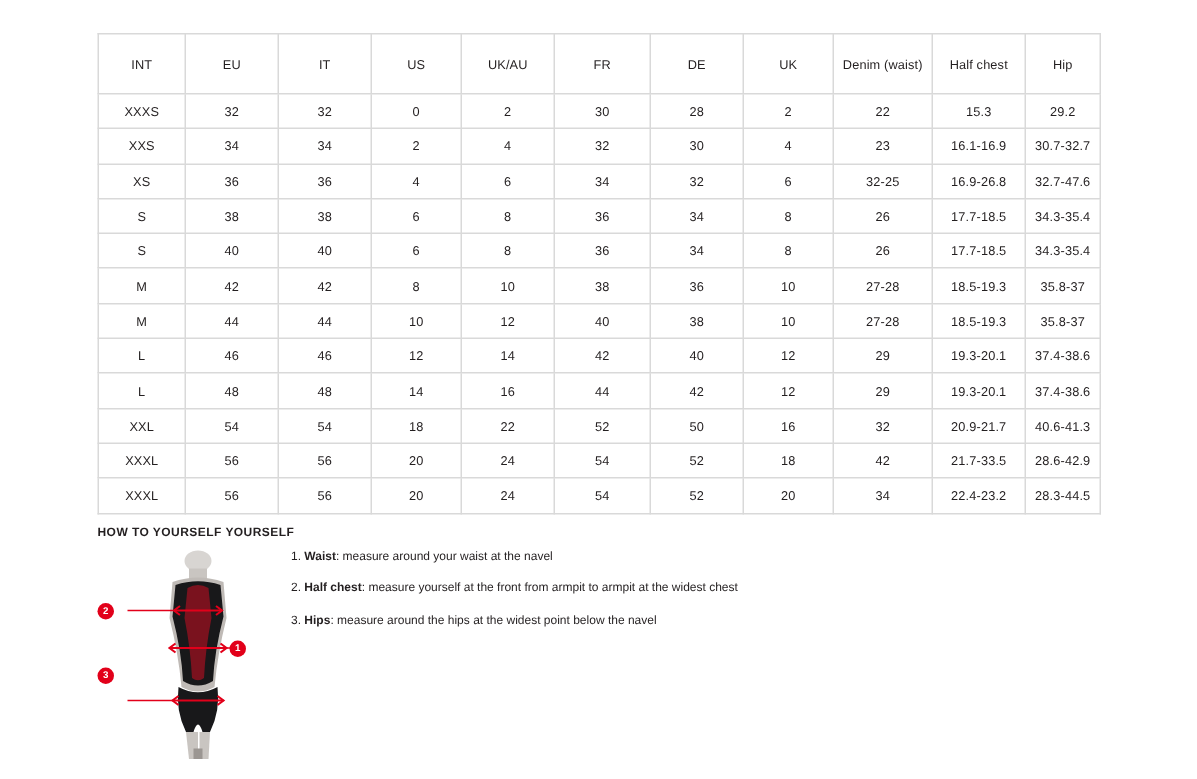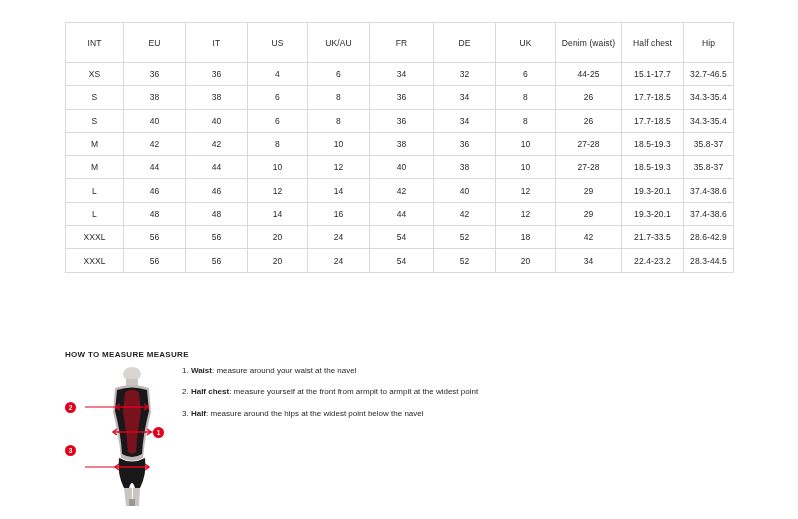--- a/index.html
+++ b/index.html
@@ -65,21 +65,21 @@
     position: absolute;
     left: 65px;
     top: 350px;
     font-size: 8px;
     font-weight: bold;
     letter-spacing: 0.3px;
     color: #231f20;
   }
   .howto-list {
     position: absolute;
-    left: 182px;
+    left: 194px;
     top: 366px;
     width: 420px;
   }
   .howto-item {
     font-size: 8px;
     color: #231f20;
     line-height: 1.3;
     margin-bottom: 11px;
     white-space: nowrap;
   }
@@ -139,31 +139,57 @@
           <td>FR</td>
           <td>DE</td>
           <td>UK</td>
           <td>Denim (waist)</td>
           <td>Half chest</td>
           <td>Hip</td>
         </tr>
       </thead>
       <tbody>
         <tr>
+          <td>XXXS</td>
+          <td>32</td>
+          <td>32</td>
+          <td>0</td>
+          <td>2</td>
+          <td>30</td>
+          <td>28</td>
+          <td>2</td>
+          <td>22</td>
+          <td>15.3</td>
+          <td>29.2</td>
+        </tr>
+        <tr>
+          <td>XXS</td>
+          <td>34</td>
+          <td>34</td>
+          <td>2</td>
+          <td>4</td>
+          <td>32</td>
+          <td>30</td>
+          <td>4</td>
+          <td>23</td>
+          <td>16.1-16.9</td>
+          <td>30.7-32.7</td>
+        </tr>
+        <tr>
           <td>XS</td>
           <td>36</td>
           <td>36</td>
           <td>4</td>
           <td>6</td>
           <td>34</td>
           <td>32</td>
           <td>6</td>
-          <td>44-25</td>
-          <td>15.1-17.7</td>
-          <td>32.7-46.5</td>
+          <td>32-25</td>
+          <td>16.9-26.8</td>
+          <td>32.7-47.6</td>
         </tr>
         <tr>
           <td>S</td>
           <td>38</td>
           <td>38</td>
           <td>6</td>
           <td>8</td>
           <td>36</td>
           <td>34</td>
           <td>8</td>
@@ -230,20 +256,33 @@
           <td>14</td>
           <td>16</td>
           <td>44</td>
           <td>42</td>
           <td>12</td>
           <td>29</td>
           <td>19.3-20.1</td>
           <td>37.4-38.6</td>
         </tr>
         <tr>
+          <td>XXL</td>
+          <td>54</td>
+          <td>54</td>
+          <td>18</td>
+          <td>22</td>
+          <td>52</td>
+          <td>50</td>
+          <td>16</td>
+          <td>32</td>
+          <td>20.9-21.7</td>
+          <td>40.6-41.3</td>
+        </tr>
+        <tr>
           <td>XXXL</td>
           <td>56</td>
           <td>56</td>
           <td>20</td>
           <td>24</td>
           <td>54</td>
           <td>52</td>
           <td>18</td>
           <td>42</td>
           <td>21.7-33.5</td>
@@ -259,34 +298,34 @@
           <td>52</td>
           <td>20</td>
           <td>34</td>
           <td>22.4-23.2</td>
           <td>28.3-44.5</td>
         </tr>
       </tbody>
     </table>
   </div>
 
-  <div class="howto-title">HOW TO MEASURE MEASURE</div>
+  <div class="howto-title">HOW TO YOURSELF YOURSELF</div>
 
   <div class="howto-list">
     <div class="howto-item">
       <span>1.</span>
       <b>Waist</b><span>: measure around your waist at the navel</span>
     </div>
     <div class="howto-item">
       <span>2.</span>
-      <b>Half chest</b><span>: measure yourself at the front from armpit to armpit at the widest point</span>
+      <b>Half chest</b><span>: measure yourself at the front from armpit to armpit at the widest chest</span>
     </div>
     <div class="howto-item">
       <span>3.</span>
-      <b>Half</b><span>: measure around the hips at the widest point below the navel</span>
+      <b>Hips</b><span>: measure around the hips at the widest point below the navel</span>
     </div>
   </div>
 
   <div class="figure">
     <svg width="95" height="140" viewBox="0 0 95 140">
 
       <ellipse cx="47" cy="8" rx="9" ry="7" fill="#d8d5d2"></ellipse>
       <path d="M41 13 L41 20 Q47 24 53 20 L53 13 Z" fill="#c9c5c1"></path>
 
       <path d="M30 22 Q47 16 64 22 L66 46 Q60 70 58 92 Q47 98 36 92 Q34 70 28 46 Z" fill="#bfbab6"></path>

